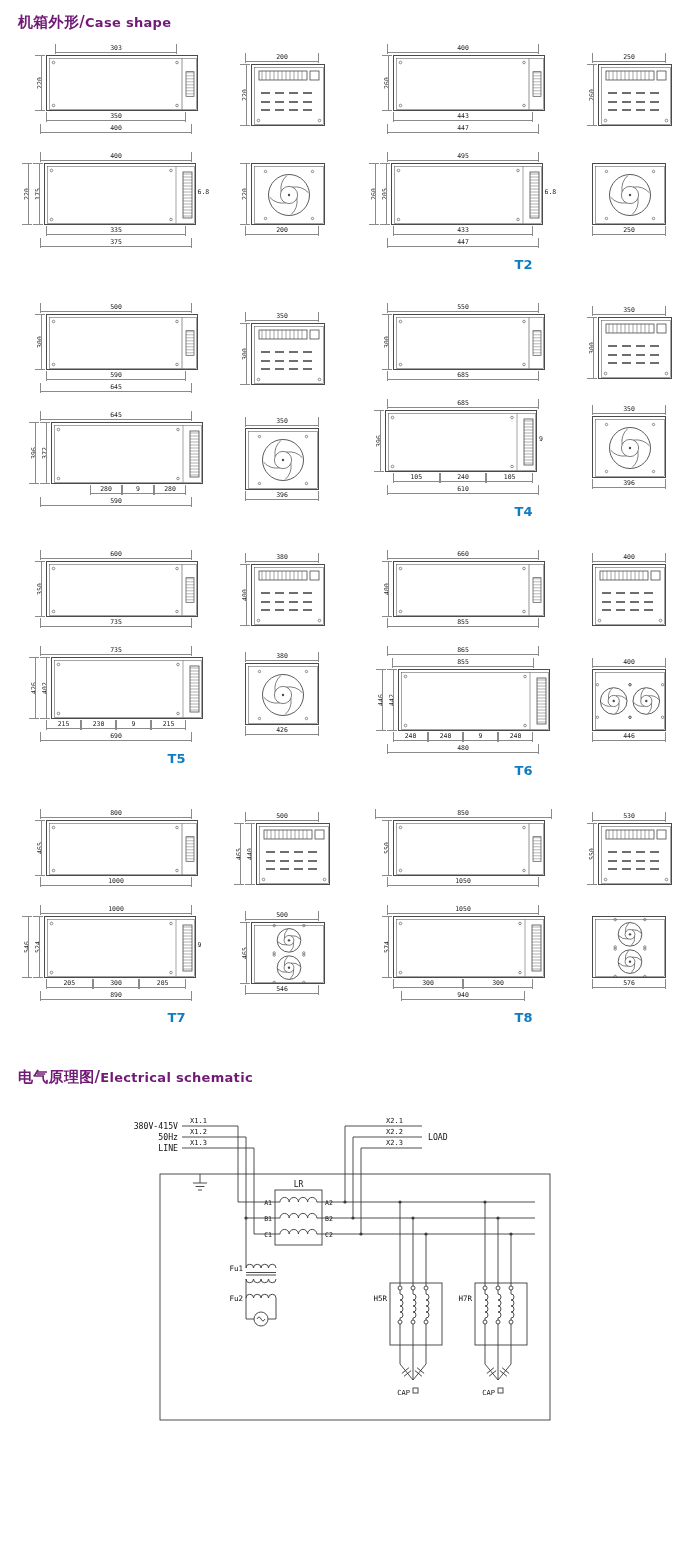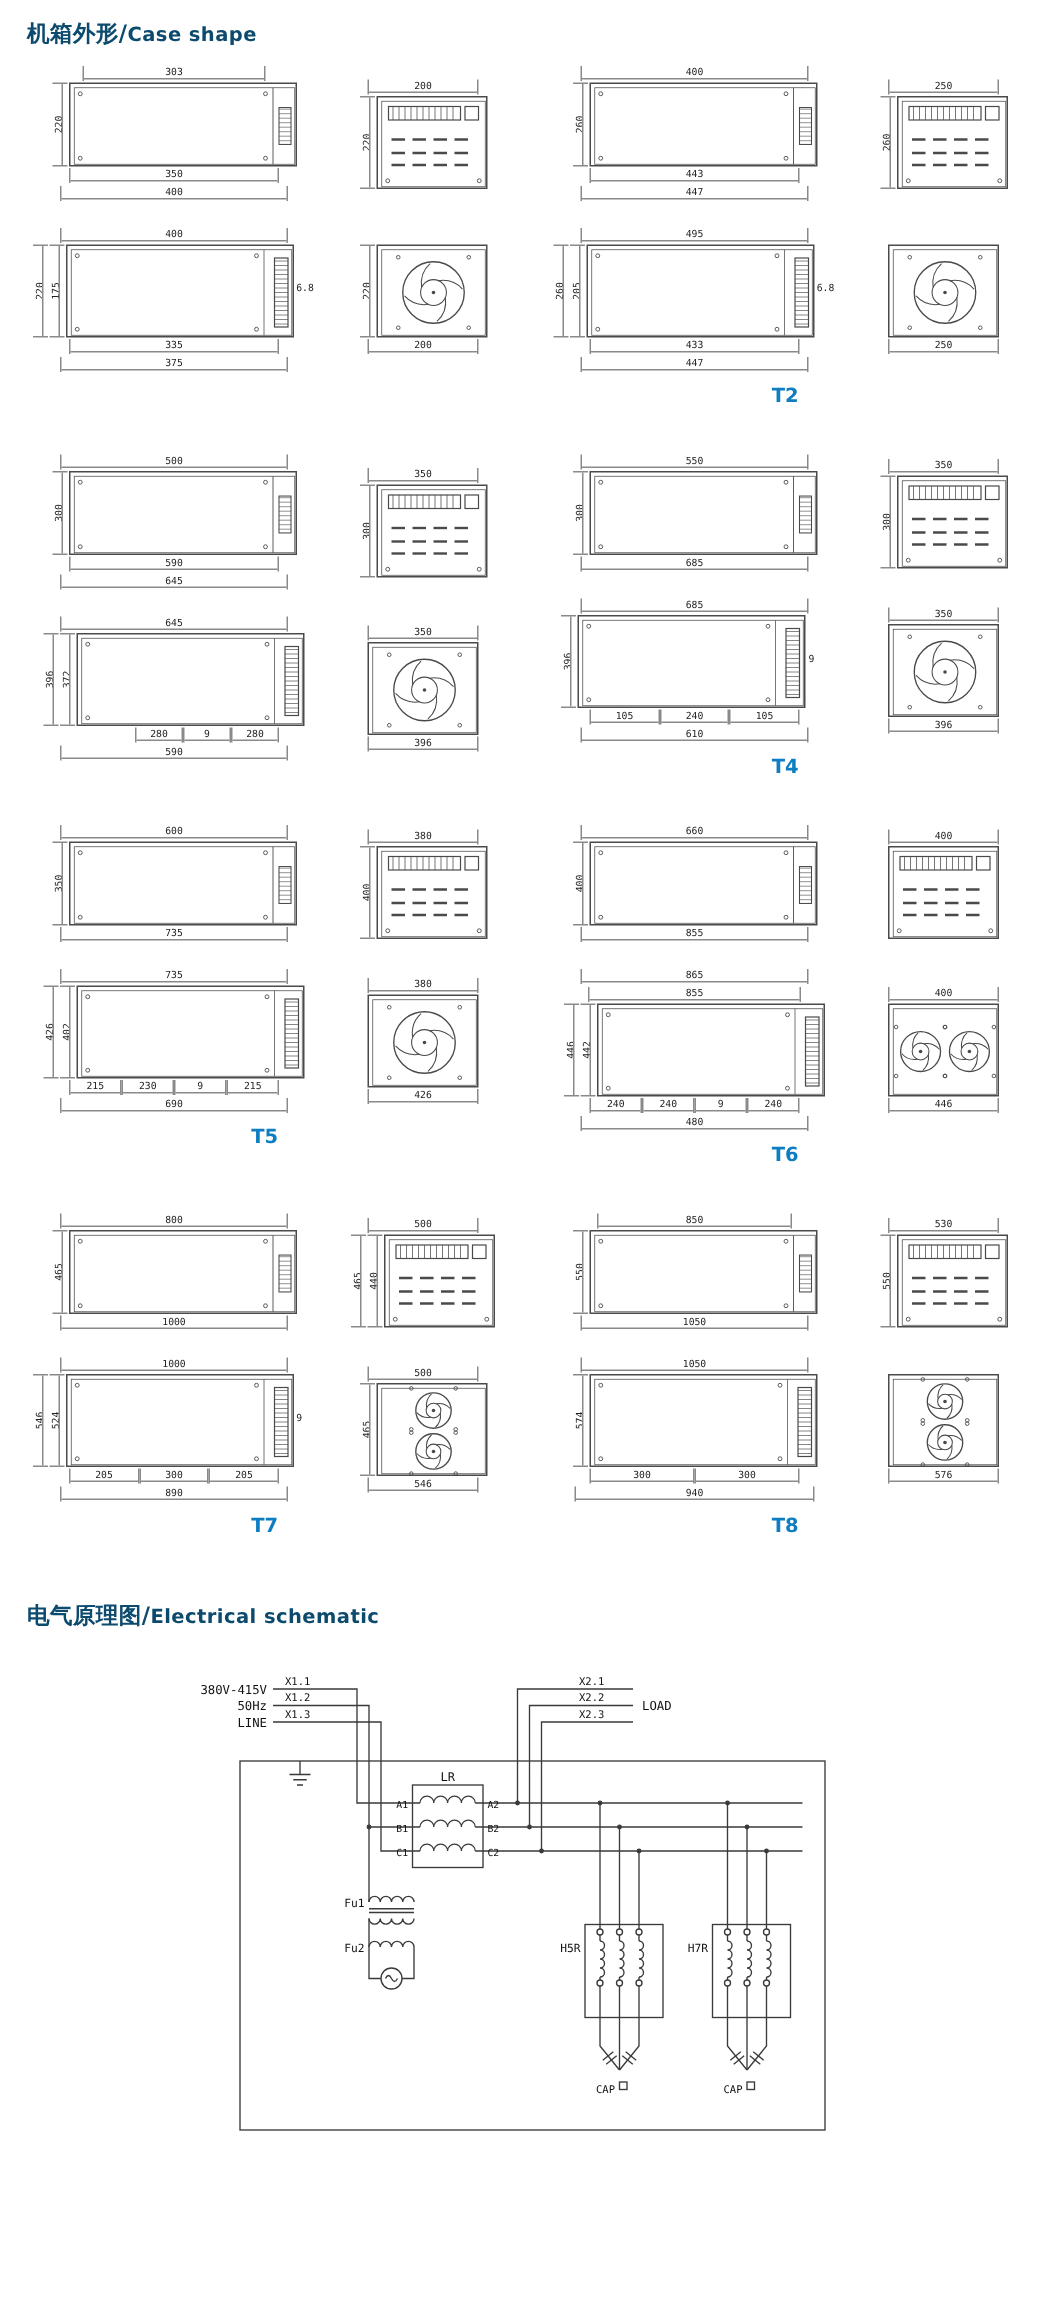--- a/index.html
+++ b/index.html
@@ -1,18 +1,18 @@
 <!DOCTYPE html>
 <html><head>
 <meta charset="utf-8">
 <style>
   * { margin:0; padding:0; box-sizing:border-box; }
   html,body { width:700px; height:1543px; background:#ffffff; overflow:hidden;
     font-family:"DejaVu Sans","Liberation Sans",sans-serif; }
-  .sec-title { padding:13px 0 3px 18px; color:#0c4a6e; font-size:15px; font-weight:bold; letter-spacing:.3px; }
+  .sec-title { padding:13px 0 3px 18px; color:#701a75; font-size:15px; font-weight:bold; letter-spacing:.3px; }
   .sec-title .en { font-size:13px; }
   #panels { padding:8px 16px 0 16px; }
   .prow { display:flex; gap:26px; margin-bottom:30px; }
   .panel { width:322px; }
   .pgrid { display:grid; grid-template-columns:200px 108px; column-gap:12px; row-gap:16px;
            align-items:center; justify-items:center; }
   .plabel { text-align:center; color:#0e7dc1; font-weight:bold; font-size:13px; margin-top:8px; }
   .cell { display:flex; flex-direction:column; align-items:center; }
   .cmid { display:flex; align-items:center; }
   .rect { border:1px solid #4a4a4a; background:#fff; }
@@ -1228,21 +1228,21 @@
                 <span class="dimlab">546</span>
               </div>
             </div>
           </div>
         </div>
         <div class="plabel">T7</div>
       </div>
       <div class="panel">
         <div class="pgrid">
           <div class="cell slot-A">
-            <div class="dimrow" style="width: 130px;">
+            <div class="dimrow" style="width: 177px;">
               <div class="dimseg">
                 <span class="dimlab">850</span>
               </div>
             </div>
             <div class="cmid">
               <div class="dimv" style="height: 56px;">
                 <span class="dimlab">550</span>
               </div>
               <div class="rect" style="width: 152px; height: 56px;"><svg width="152" height="56" viewBox="0 0 152 56">
                   <rect x="2.5" y="2.5" width="147" height="51" stroke="#4a4a4a" fill="none" stroke-width="0.5"></rect>
@@ -1346,21 +1346,21 @@
                 </svg></div>
             </div>
             <div class="dimrow" style="width: 140px;">
               <div class="dimseg">
                 <span class="dimlab">300</span>
               </div>
               <div class="dimseg">
                 <span class="dimlab">300</span>
               </div>
             </div>
-            <div class="dimrow" style="width: 160px;">
+            <div class="dimrow" style="width: 124px;">
               <div class="dimseg">
                 <span class="dimlab">940</span>
               </div>
             </div>
           </div>
           <div class="cell slot-D">
             <div class="cmid">
               <div class="rect" style="width: 74px; height: 62px;"><svg width="74" height="62" viewBox="0 0 74 62">
                   <rect x="2.5" y="2.5" width="69" height="57" stroke="#4a4a4a" fill="none" stroke-width="0.5"></rect>
                   <circle cx="37" cy="17.360000000000003" r="11.8" stroke="#4a4a4a" fill="none" stroke-width="0.9"></circle>

